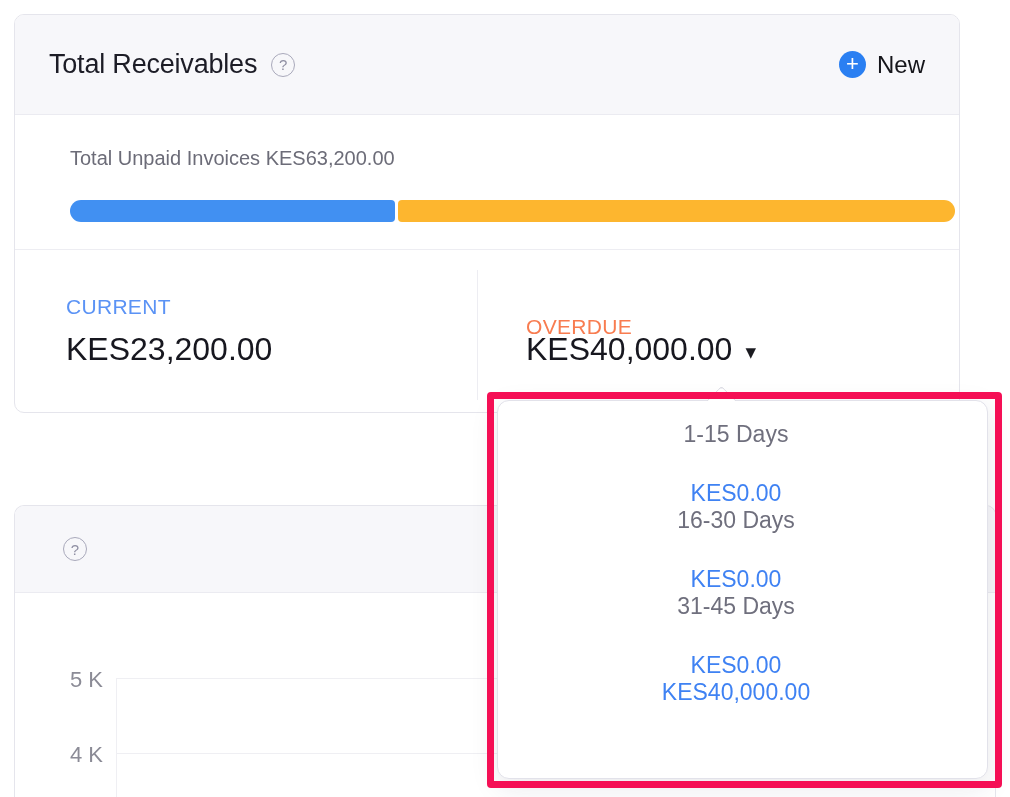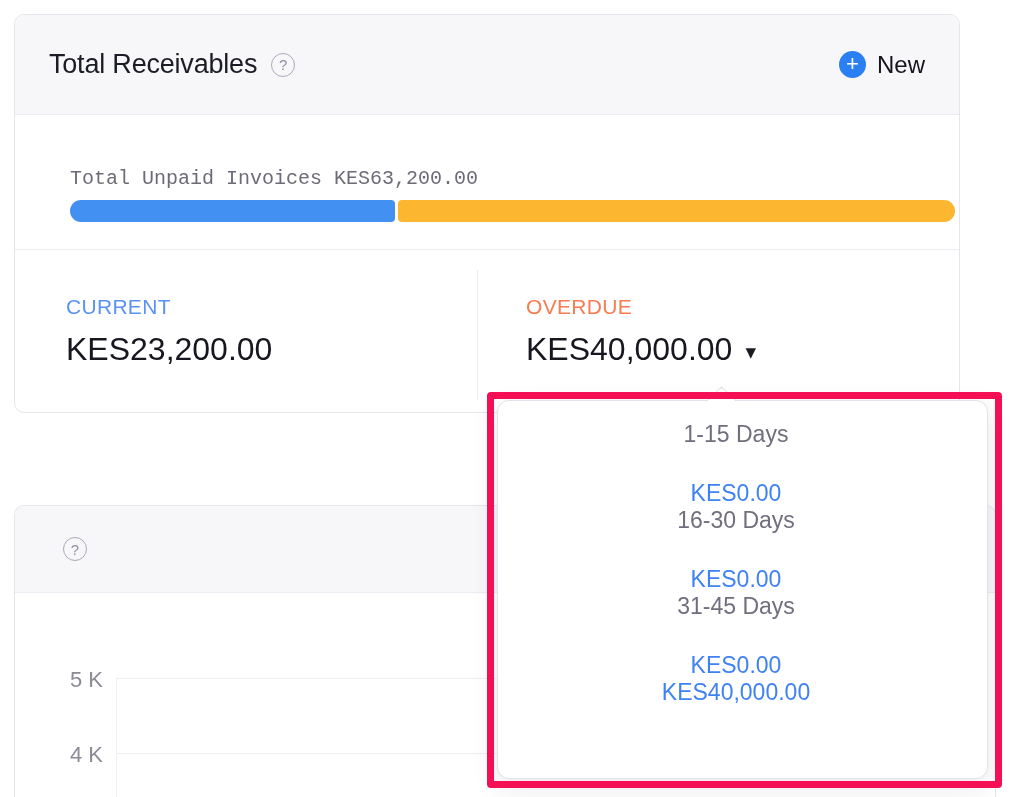--- a/index.html
+++ b/index.html
@@ -24,33 +24,33 @@
   
   .card-receivables { left:14px; top:14px; width:946px; height:399px; }
   .new-button { margin-left:auto; display:flex; align-items:center; gap:11px; cursor:pointer; }
   .plus-circle {
     width:27px; height:27px; border-radius:50%; background:#2a7ff2; color:#fff;
     display:flex; align-items:center; justify-content:center; font-size:22px; font-weight:500; line-height:1;
     padding-bottom:2px;
   }
   .new-label { font-size:24px; color:#15151a; }
 
-  .unpaid-text { position:absolute; left:55px; top:152px; font-size:20px; color:#6c6c78;font-family:Liberation Mono, monospace; }
+  .unpaid-text { position:absolute; left:55px; top:132px; font-size:20px; color:#6c6c78; }
   .progress { position:absolute; left:55px; top:185px; width:885px; height:22px; display:flex; }
   .progress-current { border-radius:11px 4px 4px 11px; margin-right:3px; }
   .progress-overdue { flex:1; border-radius:4px 11px 11px 4px; }
 
   .h-divider { position:absolute; left:0; right:0; top:234px; height:1px; background:#ededf2; }
   .v-divider { position:absolute; left:462px; top:255px; height:130px; width:1px; background:#ededf2; }
 
   .stat-label { position:absolute; top:280px; font-size:21px; font-weight:500; letter-spacing:0.3px; }
   .stat-amount { position:absolute; top:316px; font-size:32px; color:#17171f; display:flex; align-items:center; }
   .current-label { left:51px; color:#5b93f5; }
   .current-amount { left:51px; }
-  .overdue-label { left:511px; color:#f87c50; }
+  .overdue-label { left:511px; color:#f87c50;margin-top:20px; }
   .overdue-amount { left:511px; cursor:pointer; }
   .dropdown-caret { font-size:21px; color:#1a1a20; margin-left:13px; padding-top:4px; }
 
   
   .card-cashflow { left:14px; top:505px; width:982px; height:310px; border-bottom:none; border-radius:10px 10px 0 0; }
   .card-cashflow .card-header { height:87px; }
   .y-tick { position:absolute; width:60px; text-align:right; font-size:22px; color:#8b8b96; }
   .tick-5k { left:28px; top:161px; }
   .tick-4k { left:28px; top:236px; }
   .gridline { position:absolute; left:101px; right:36px; height:1px; background:#efeff3; }

